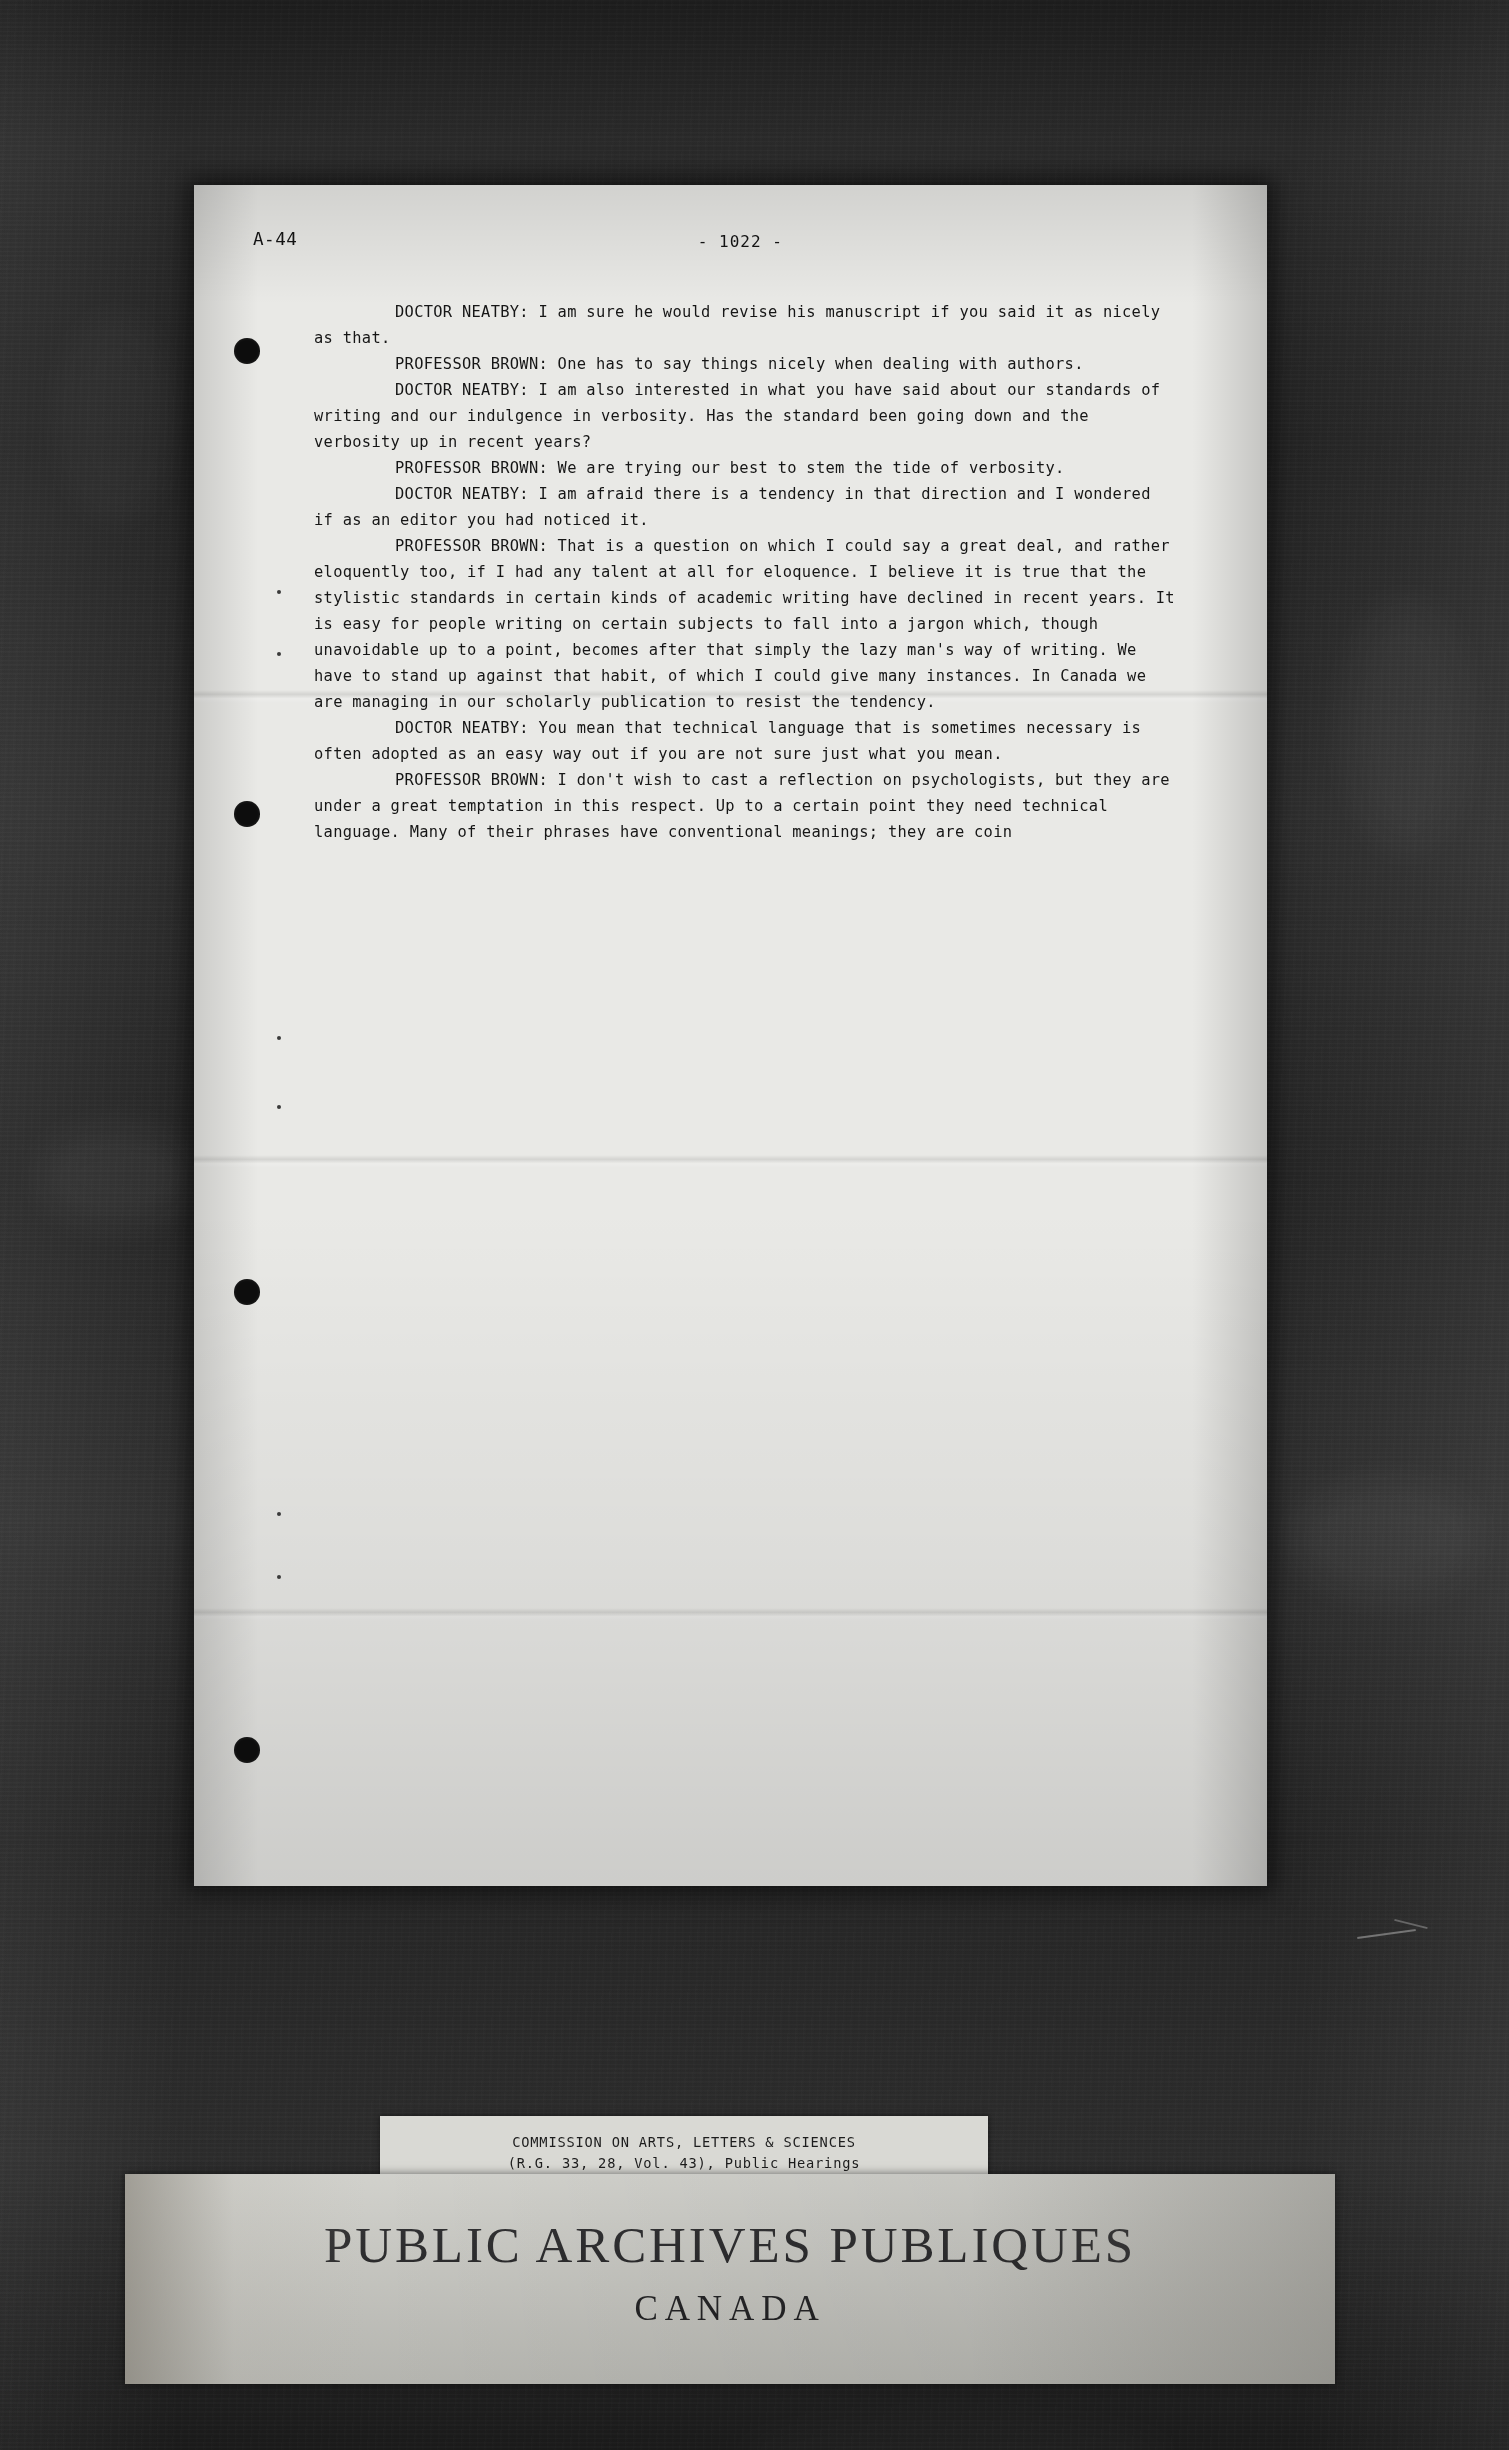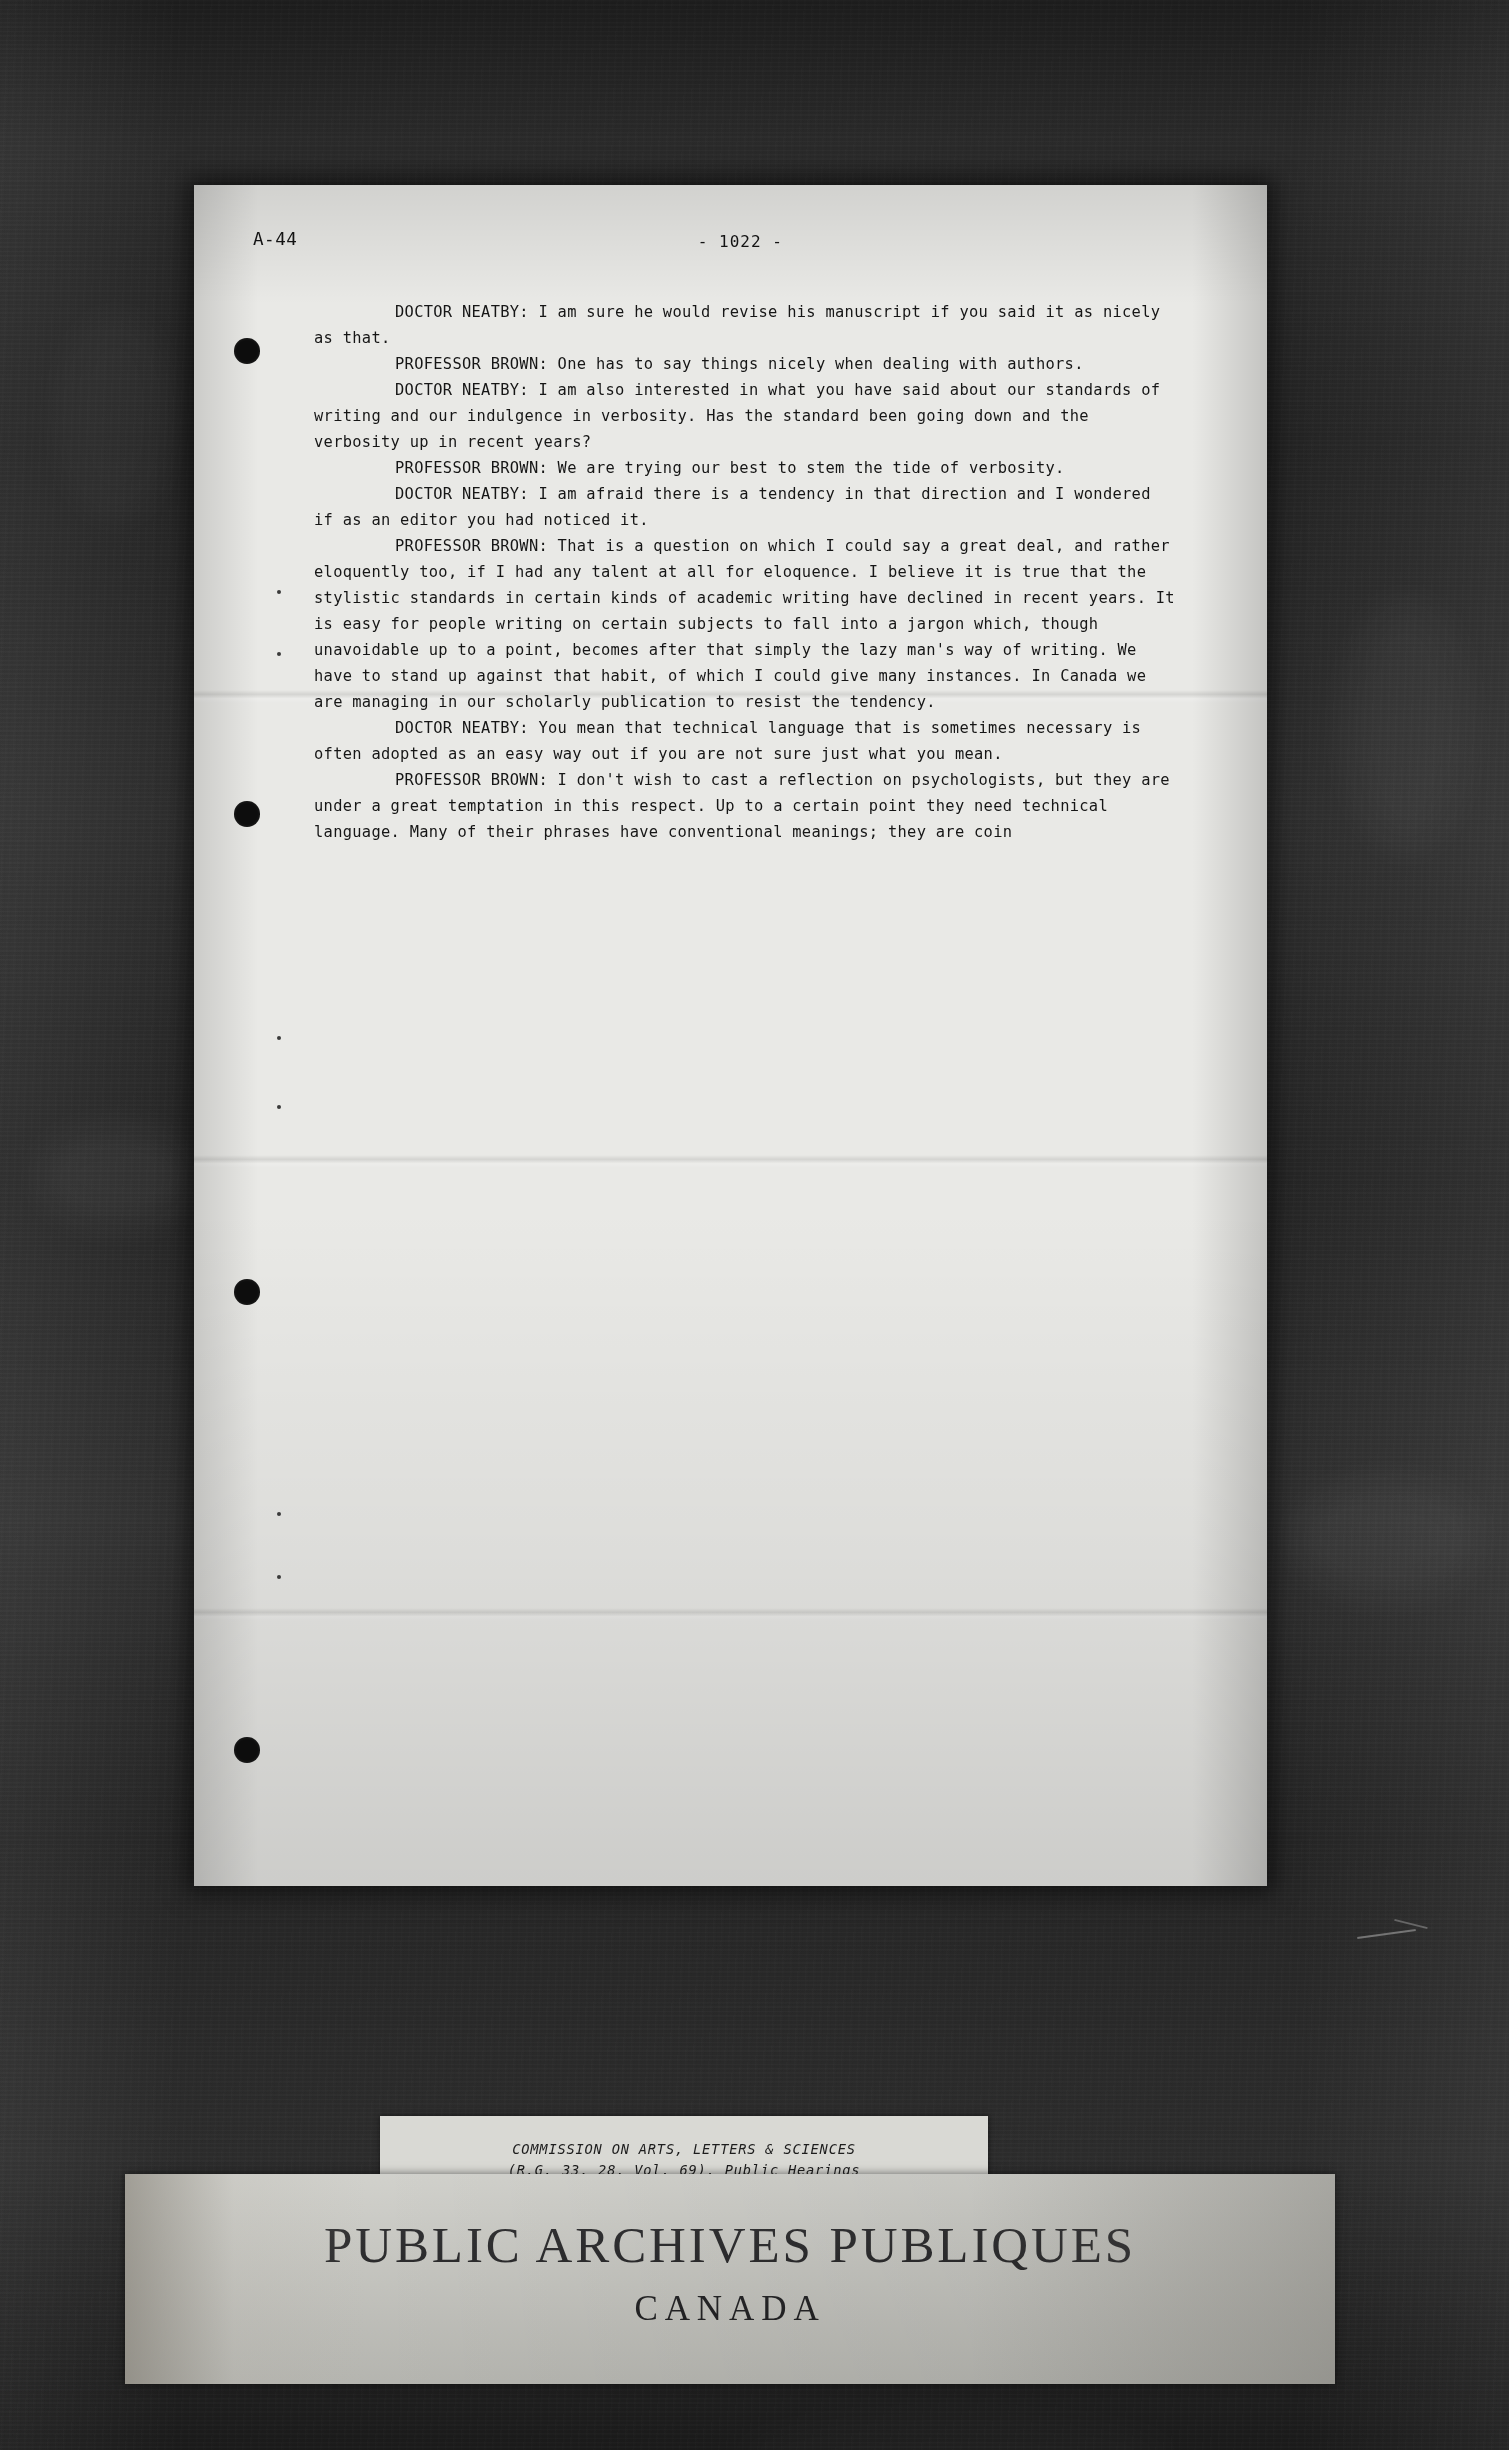--- a/index.html
+++ b/index.html
@@ -139,23 +139,22 @@
   }
   #label-small {
     position: absolute;
     left: 255px;
     top: 0;
     width: 608px;
     height: 64px;
     background: #d9d9d4;
     box-shadow: 0 0 5.9px rgba(0,0,0,0.5);
     text-align: center;
-    padding-top: 23px;
+    padding-top: 16px;
     box-sizing: border-box;
-    font-style: italic;
   }
   #label-small .line {
     font-size: 13.7px;
     line-height: 20.6px;
     letter-spacing: 0.8px;
     color: #1d1d1d;
     font-family: "DejaVu Sans Mono", monospace;
   }
   #label-big {
     position: absolute;
@@ -238,21 +237,21 @@
 <div class="mark" style="left:277px; top:652px;"></div>
 <div class="mark" style="left:277px; top:1036px;"></div>
 <div class="mark" style="left:277px; top:1105px;"></div>
 <div class="mark" style="left:277px; top:1512px;"></div>
 <div class="mark" style="left:277px; top:1575px;"></div>
 
 <div id="archive-label">
 
   <div id="label-small">
     <div class="line">COMMISSION ON ARTS, LETTERS &amp; SCIENCES</div>
-    <div class="line">(R.G. 33, 28, Vol. 69), Public Hearings</div>
+    <div class="line">(R.G. 33, 28, Vol. 43), Public Hearings</div>
   </div>
 
   <div id="label-big">
     <div class="big-line l1">PUBLIC ARCHIVES PUBLIQUES</div>
     <div class="big-line l2">CANADA</div>
   </div>
 
 </div>
 
 

